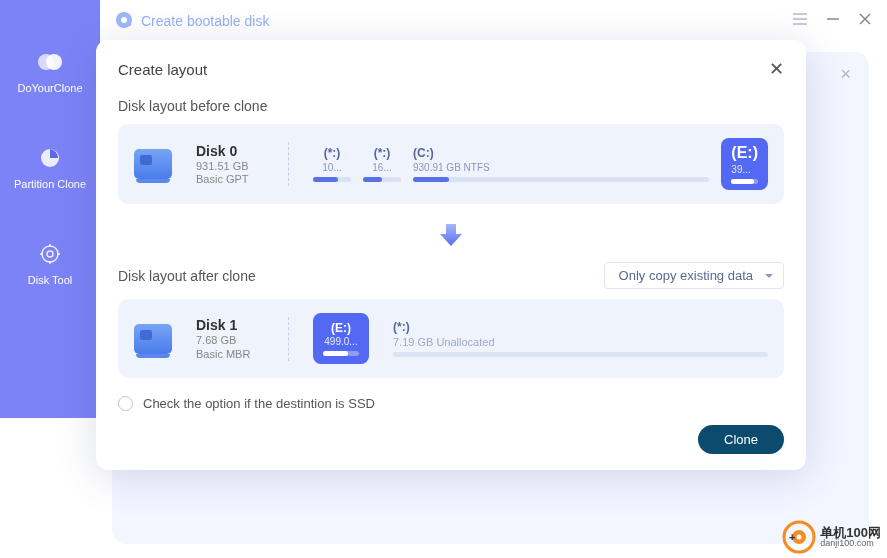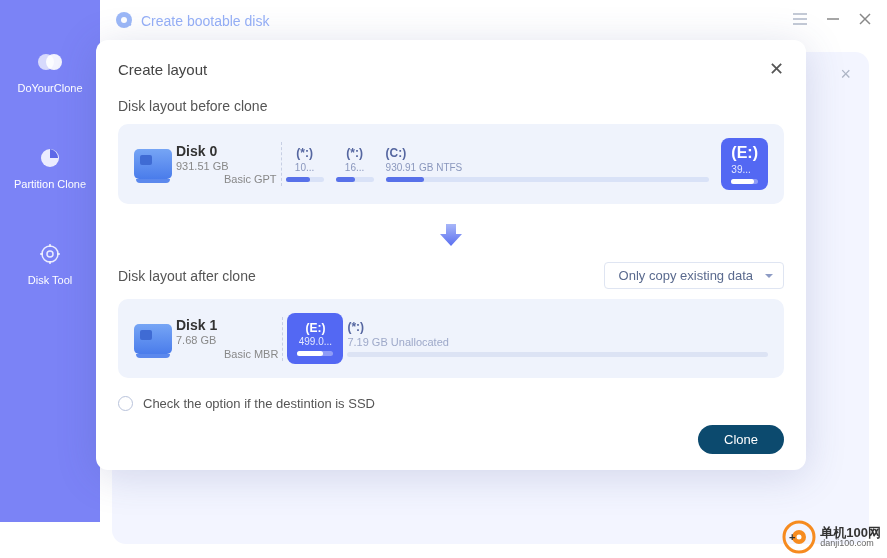--- a/index.html
+++ b/index.html
@@ -1,39 +1,39 @@
 <!DOCTYPE html>
 <html><head>
   <meta charset="utf-8">
   <style>
     * { box-sizing: border-box; margin: 0; padding: 0; font-family: 'Segoe UI', Arial, sans-serif; }
     body { width: 887px; height: 558px; overflow: hidden; position: relative; background: #fff; }
-    .sidebar { position: absolute; left: 0; top: 0; width: 100px; height: 522px; background: #7b83f6; padding-top: 38px; }
+    .sidebar { position: absolute; left: 0; top: 0; width: 100px; height: 418px; background: #7b83f6; padding-top: 38px; }
     .sidebar-item { text-align: center; color: #fff; padding: 10px 0 20px; cursor: pointer; }
     .sidebar-icon { width: 28px; height: 28px; margin: 0 auto 6px; display: flex; align-items: center; justify-content: center; }
     .sidebar-label { font-size: 11px; }
     .topbar { position: absolute; left: 100px; top: 0; right: 0; height: 42px; display: flex; align-items: center; padding: 0 15px; }
     .topbar-left { display: flex; align-items: center; gap: 8px; color: #96b0f7; font-size: 14px; }
     .topbar-right { margin-left: auto; display: flex; align-items: center; gap: 18px; color: #b0b8c8; }
     .topbar-btn { cursor: pointer; font-size: 16px; }
     .bg-panel { position: absolute; left: 112px; top: 52px; right: 18px; bottom: 14px; background: #f3f5ff; border-radius: 14px; }
     .bg-close { position: absolute; right: 18px; top: 12px; color: #aeb6c6; font-size: 18px; cursor: pointer; }
     .modal { position: absolute; left: 96px; top: 40px; width: 710px; background: #fff; border-radius: 12px; box-shadow: 0 6px 40px rgba(60,70,140,0.18); padding: 18px 22px 16px; }
     .modal-header { display: flex; align-items: center; justify-content: space-between; margin-bottom: 18px; }
     .modal-title { font-size: 15px; color: #444; }
     .modal-close { font-size: 18px; color: #555; cursor: pointer; font-weight: 300; }
     .section-label { font-size: 14px; color: #555; margin: 6px 0 10px; }
-    .disk-row { background: #eff3fc; border-radius: 10px; padding: 14px 16px; display: flex; align-items: center; gap: 4px; }
+    .disk-row { background: #eff3fc; border-radius: 10px; padding: 14px 16px; display: flex; align-items: center; gap: 24px; }
     .disk-icon { width: 38px; height: 30px; background: linear-gradient(#76a5f5,#4a7ceb); border-radius: 5px; position: relative; flex-shrink: 0; }
     .disk-icon::before { content: ''; position: absolute; left: 6px; top: 6px; width: 12px; height: 10px; background: #3f6bd4; border-radius: 2px; }
     .disk-icon::after { content: ''; position: absolute; bottom: -4px; left: 2px; right: 2px; height: 4px; background: #4a7ceb; border-radius: 0 0 5px 5px; opacity: 0.9; }
     .disk-info { flex-shrink: 0; min-width: 68px; }
     .disk-name { font-size: 14px; font-weight: 600; color: #333; }
     .disk-size { font-size: 11px; color: #888; line-height: 1.3; }
-    .disk-type { font-size: 11px; color: #888; margin-left: 48px; }
+    .disk-type { font-size: 11px; color: #888; }
     .divider-v { width: 1px; height: 44px; border-left: 1px dashed #c7cfe4; flex-shrink: 0; }
     .partitions { display: flex; align-items: center; gap: 12px; flex: 1; }
     .part { text-align: center; font-size: 12px; min-width: 34px; }
     .part-label { color: #5566a0; font-weight: 600; }
     .part-detail { font-size: 10px; color: #8a97bd; margin-top: 2px; white-space: nowrap; overflow: hidden; text-overflow: ellipsis; }
     .part-bar { height: 5px; background: #d9e2f7; border-radius: 3px; margin-top: 4px; position: relative; }
     .part-bar-fill { position: absolute; left: 0; top: 0; bottom: 0; background: #5871e9; border-radius: 3px; }
     .part.big { flex: 1; }
     .part.big .part-bar { width: 100%; }
     .part-e { background: #5368f3; color: #fff; border-radius: 8px; padding: 6px 10px; min-width: 46px; margin-left: auto; }

